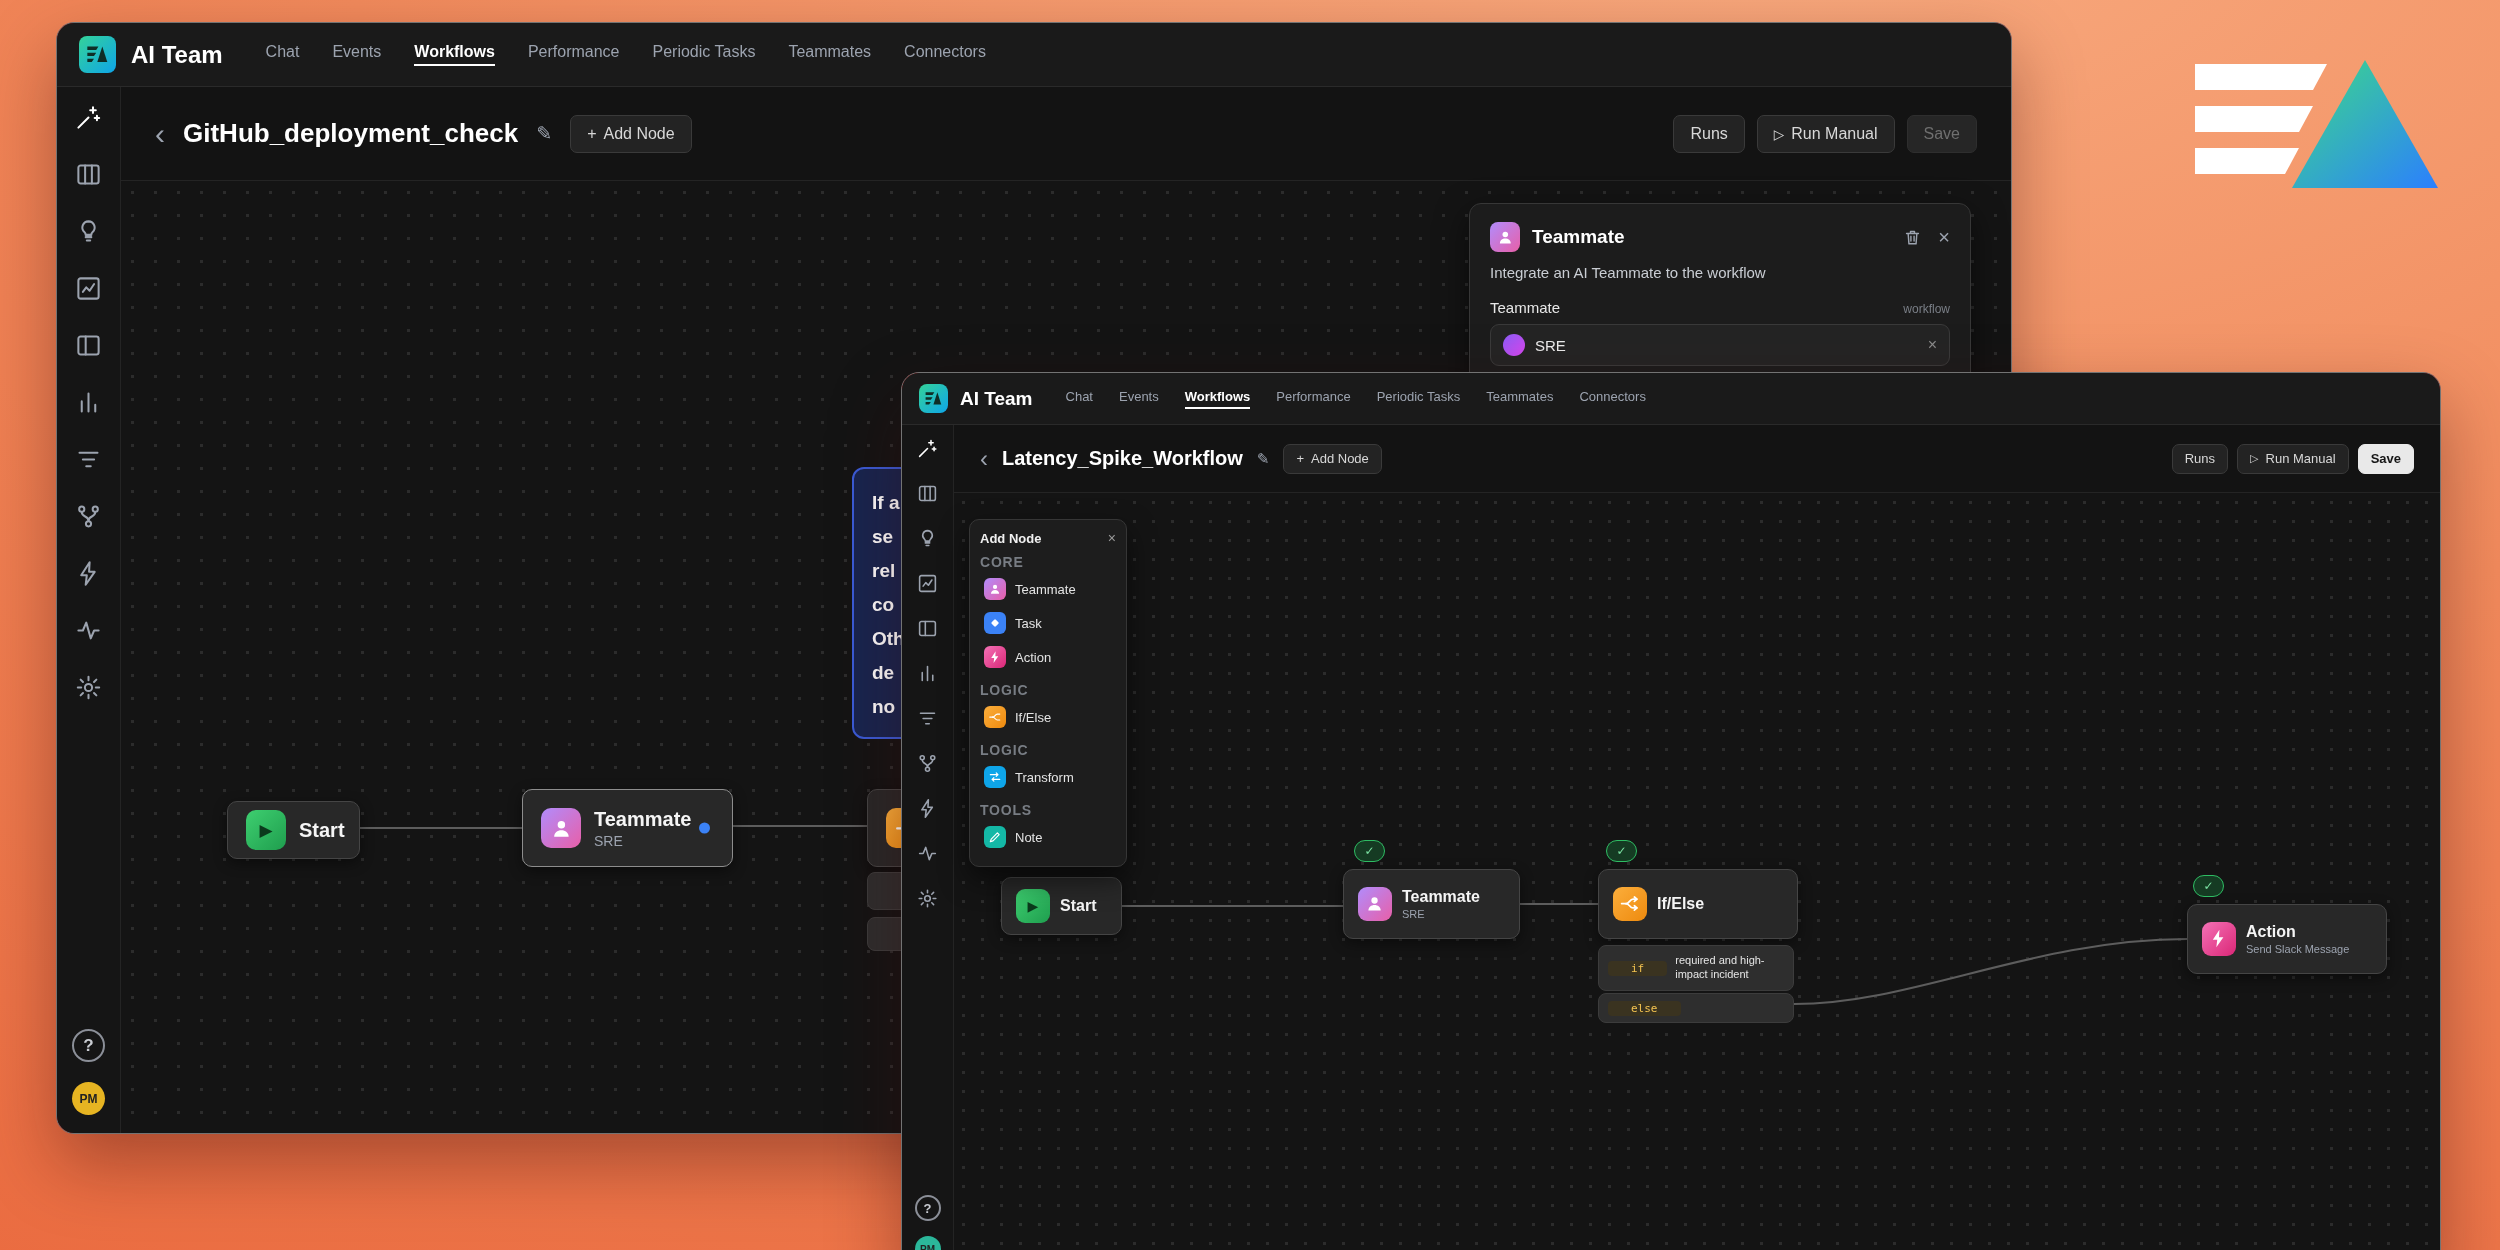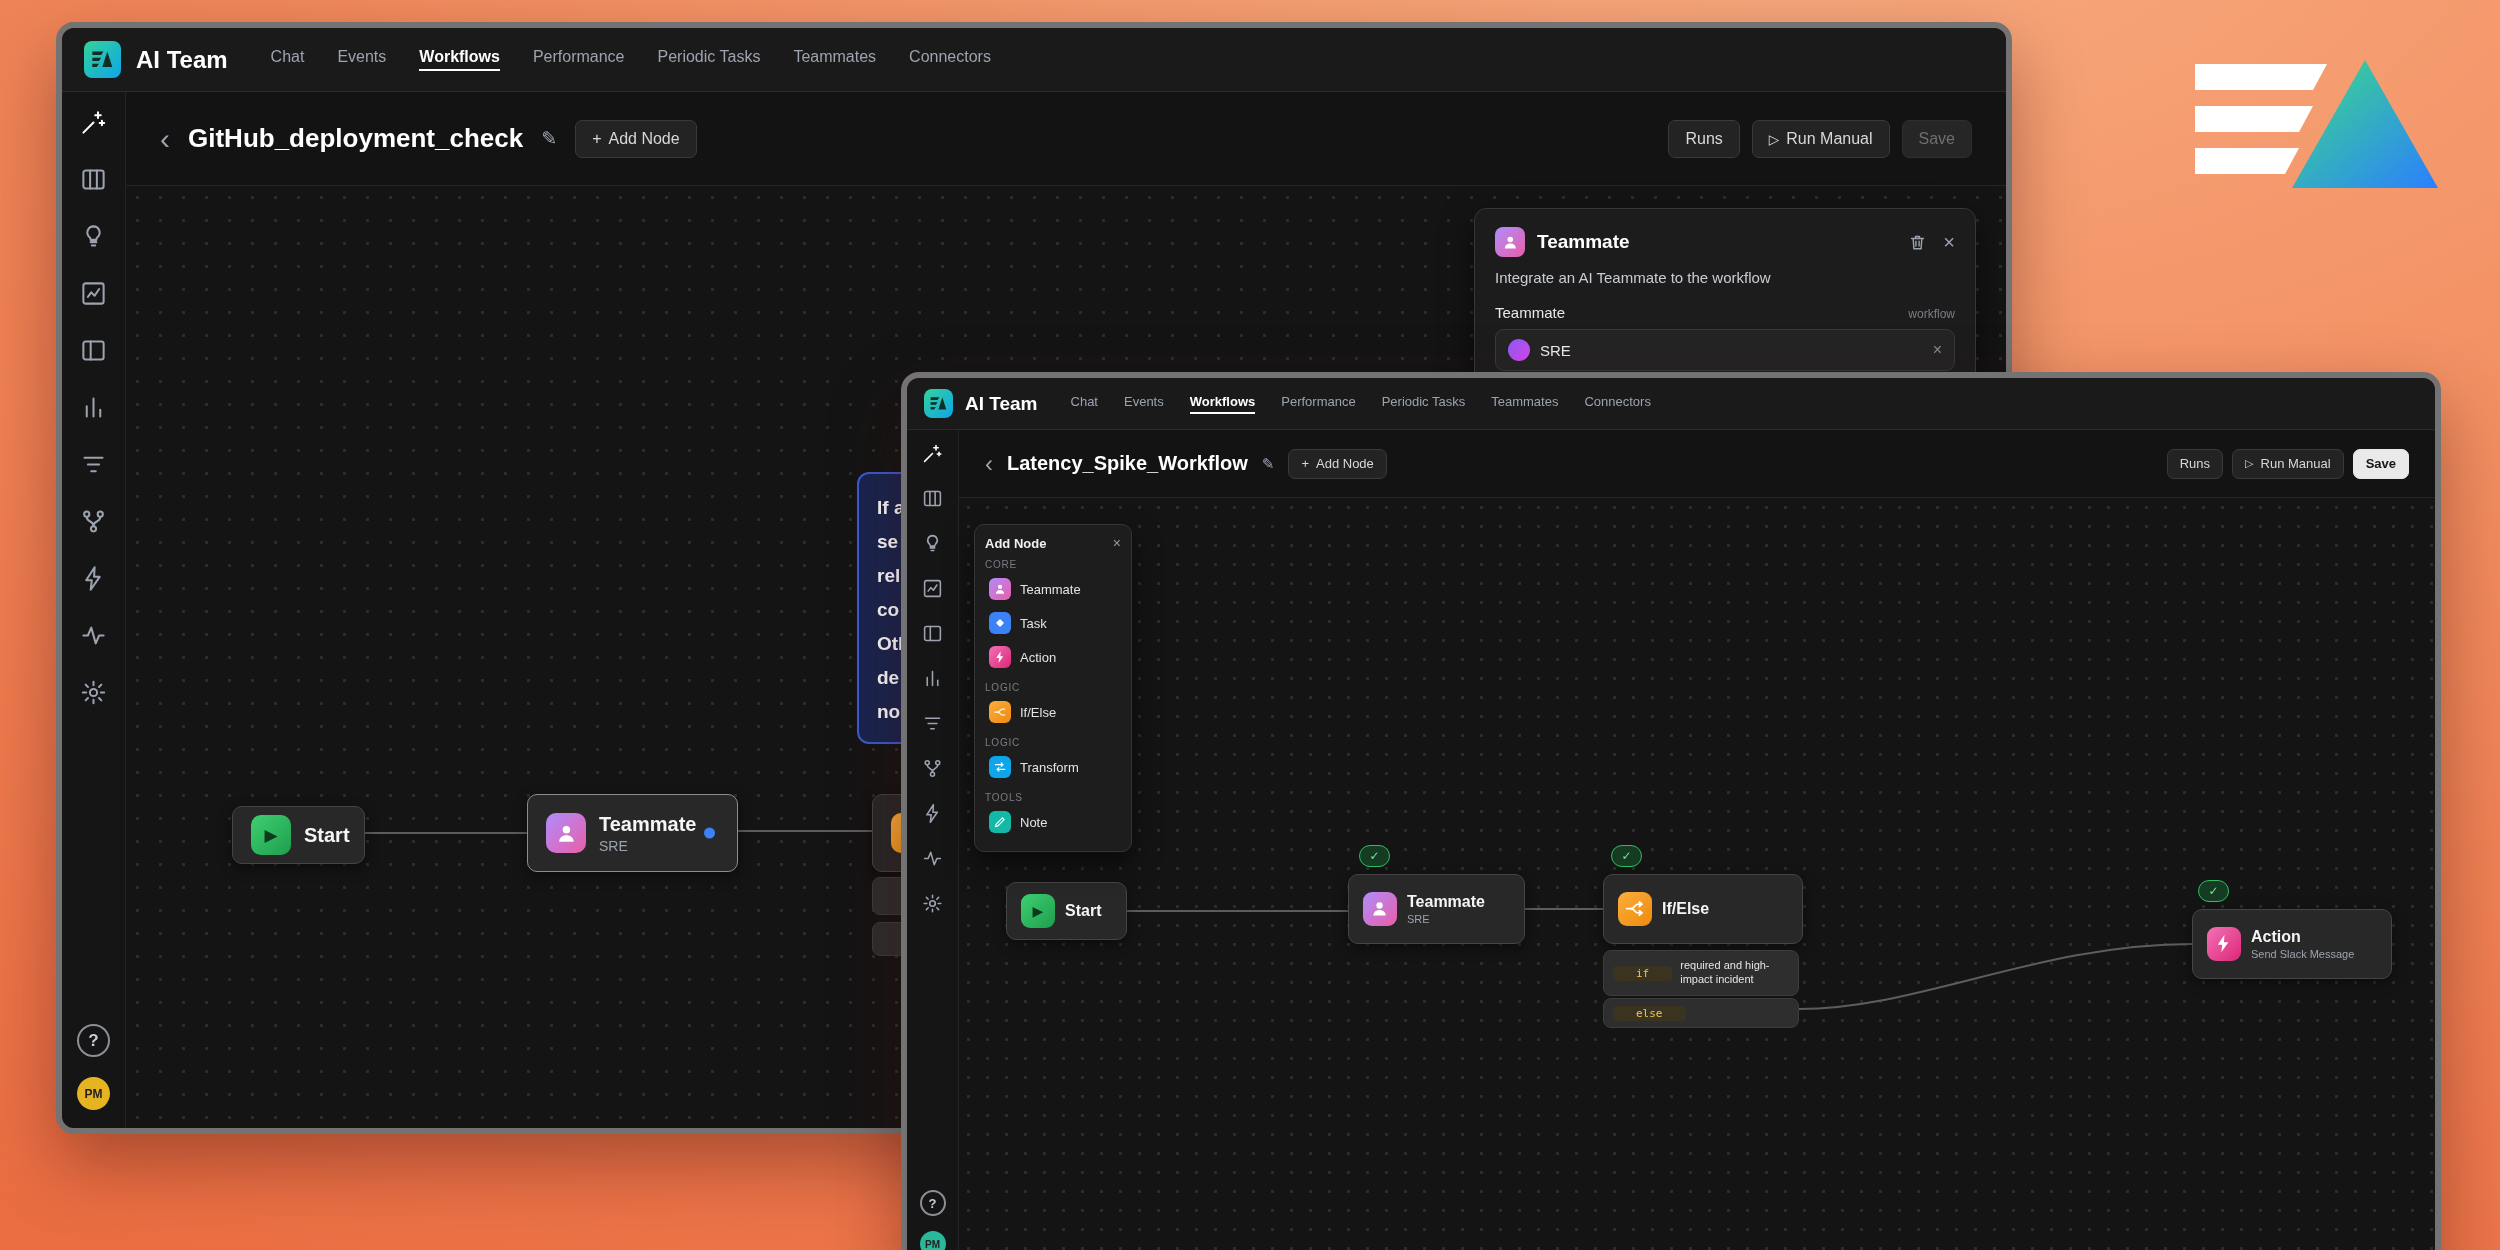--- a/index.html
+++ b/index.html
@@ -5,21 +5,21 @@
 *{margin:0;padding:0;box-sizing:border-box}
 html,body{width:2500px;height:1250px;overflow:hidden}
 body{font-family:"Liberation Sans","DejaVu Sans",sans-serif;
 background:radial-gradient(130% 140% at 72% -10%, #f8ab80 0%, #f18a5c 45%, #ea6a3f 100%);position:relative}
 .stage{position:absolute;inset:0}
 
 
 .biglogo{position:absolute;left:2195px;top:50px;width:245px;height:160px}
 
 
-.win{position:absolute;background:#b91c1c;border:6px solid #737373;border-radius:18px;
+.win{position:absolute;background:#b91c1c;border:1px solid #737373;border-radius:18px;
 box-shadow:0 30px 70px rgba(60,10,10,.38);overflow:hidden}
 .win-back{left:56px;top:22px;width:1956px;height:1112px;z-index:1}
 .win-front{left:901px;top:372px;width:1540px;height:905px;z-index:10}
 
 
 .topbar{position:absolute;left:0;top:0;right:0;background:#1a1a1a;border-bottom:1px solid #2a2a2a;display:flex;align-items:center;z-index:3}
 .win-back .topbar{height:64px;padding:0 22px;gap:15px}
 .win-front .topbar{height:52px;padding:0 17px;gap:12px}
 .applogo{border-radius:8px;background:linear-gradient(135deg,#34d399,#0ea5e9);display:flex;align-items:center;justify-content:center;cursor:pointer}
 .win-back .applogo{width:37px;height:37px}
@@ -131,21 +131,21 @@
 .panel-select{margin-top:8px;height:42px;background:#242424;border:1px solid #3a3a3a;border-radius:9px;display:flex;align-items:center;gap:10px;padding:0 12px;cursor:pointer}
 .sel-avatar{width:22px;height:22px;border-radius:50%;background:linear-gradient(135deg,#8b5cf6,#d946ef);flex:none}
 .sel-text{color:#ececec;font-size:15px;flex:1}
 .sel-x{color:#8b8b8b;font-size:16px;cursor:pointer}
 
 
 .menu{position:absolute;left:67px;top:146px;width:158px;background:#1d1d1d;border:1px solid #363636;border-radius:10px;padding:10px 10px 12px;z-index:8;box-shadow:0 12px 28px rgba(0,0,0,.55)}
 .menu-head{display:flex;align-items:center;margin-bottom:4px}
 .menu-title{color:#f0f0f0;font-size:13px;font-weight:bold;flex:1}
 .menu-x{color:#9a9a9a;font-size:14px;cursor:pointer}
-.menu-sec{color:#787d84;font-size:10px;letter-spacing:.8px;margin:8px 0 2px;font-weight:normal}
+.menu-sec{color:#787d84;font-size:14px;letter-spacing:.8px;margin:8px 0 2px;font-weight:bold}
 .menu-item{display:flex;align-items:center;gap:9px;padding:6px 4px;border-radius:7px;color:#e4e4e4;font-size:13px;cursor:pointer}
 .mi-icon{width:22px;height:22px;border-radius:6px;display:flex;align-items:center;justify-content:center;flex:none}
 .mi-icon svg{width:64%;height:64%}
 .mi-icon.grad-avatar{background:linear-gradient(135deg,#b18cfc,#e85fa8)}
 .mi-icon.blue{background:#3b82f6}
 .mi-icon.pink{background:linear-gradient(135deg,#f472b6,#db2777)}
 .mi-icon.orange{background:linear-gradient(135deg,#fbae3c,#ee8a0e)}
 .mi-icon.cyan{background:#0ea5e9}
 .mi-icon.teal{background:#14b8a6}
 

